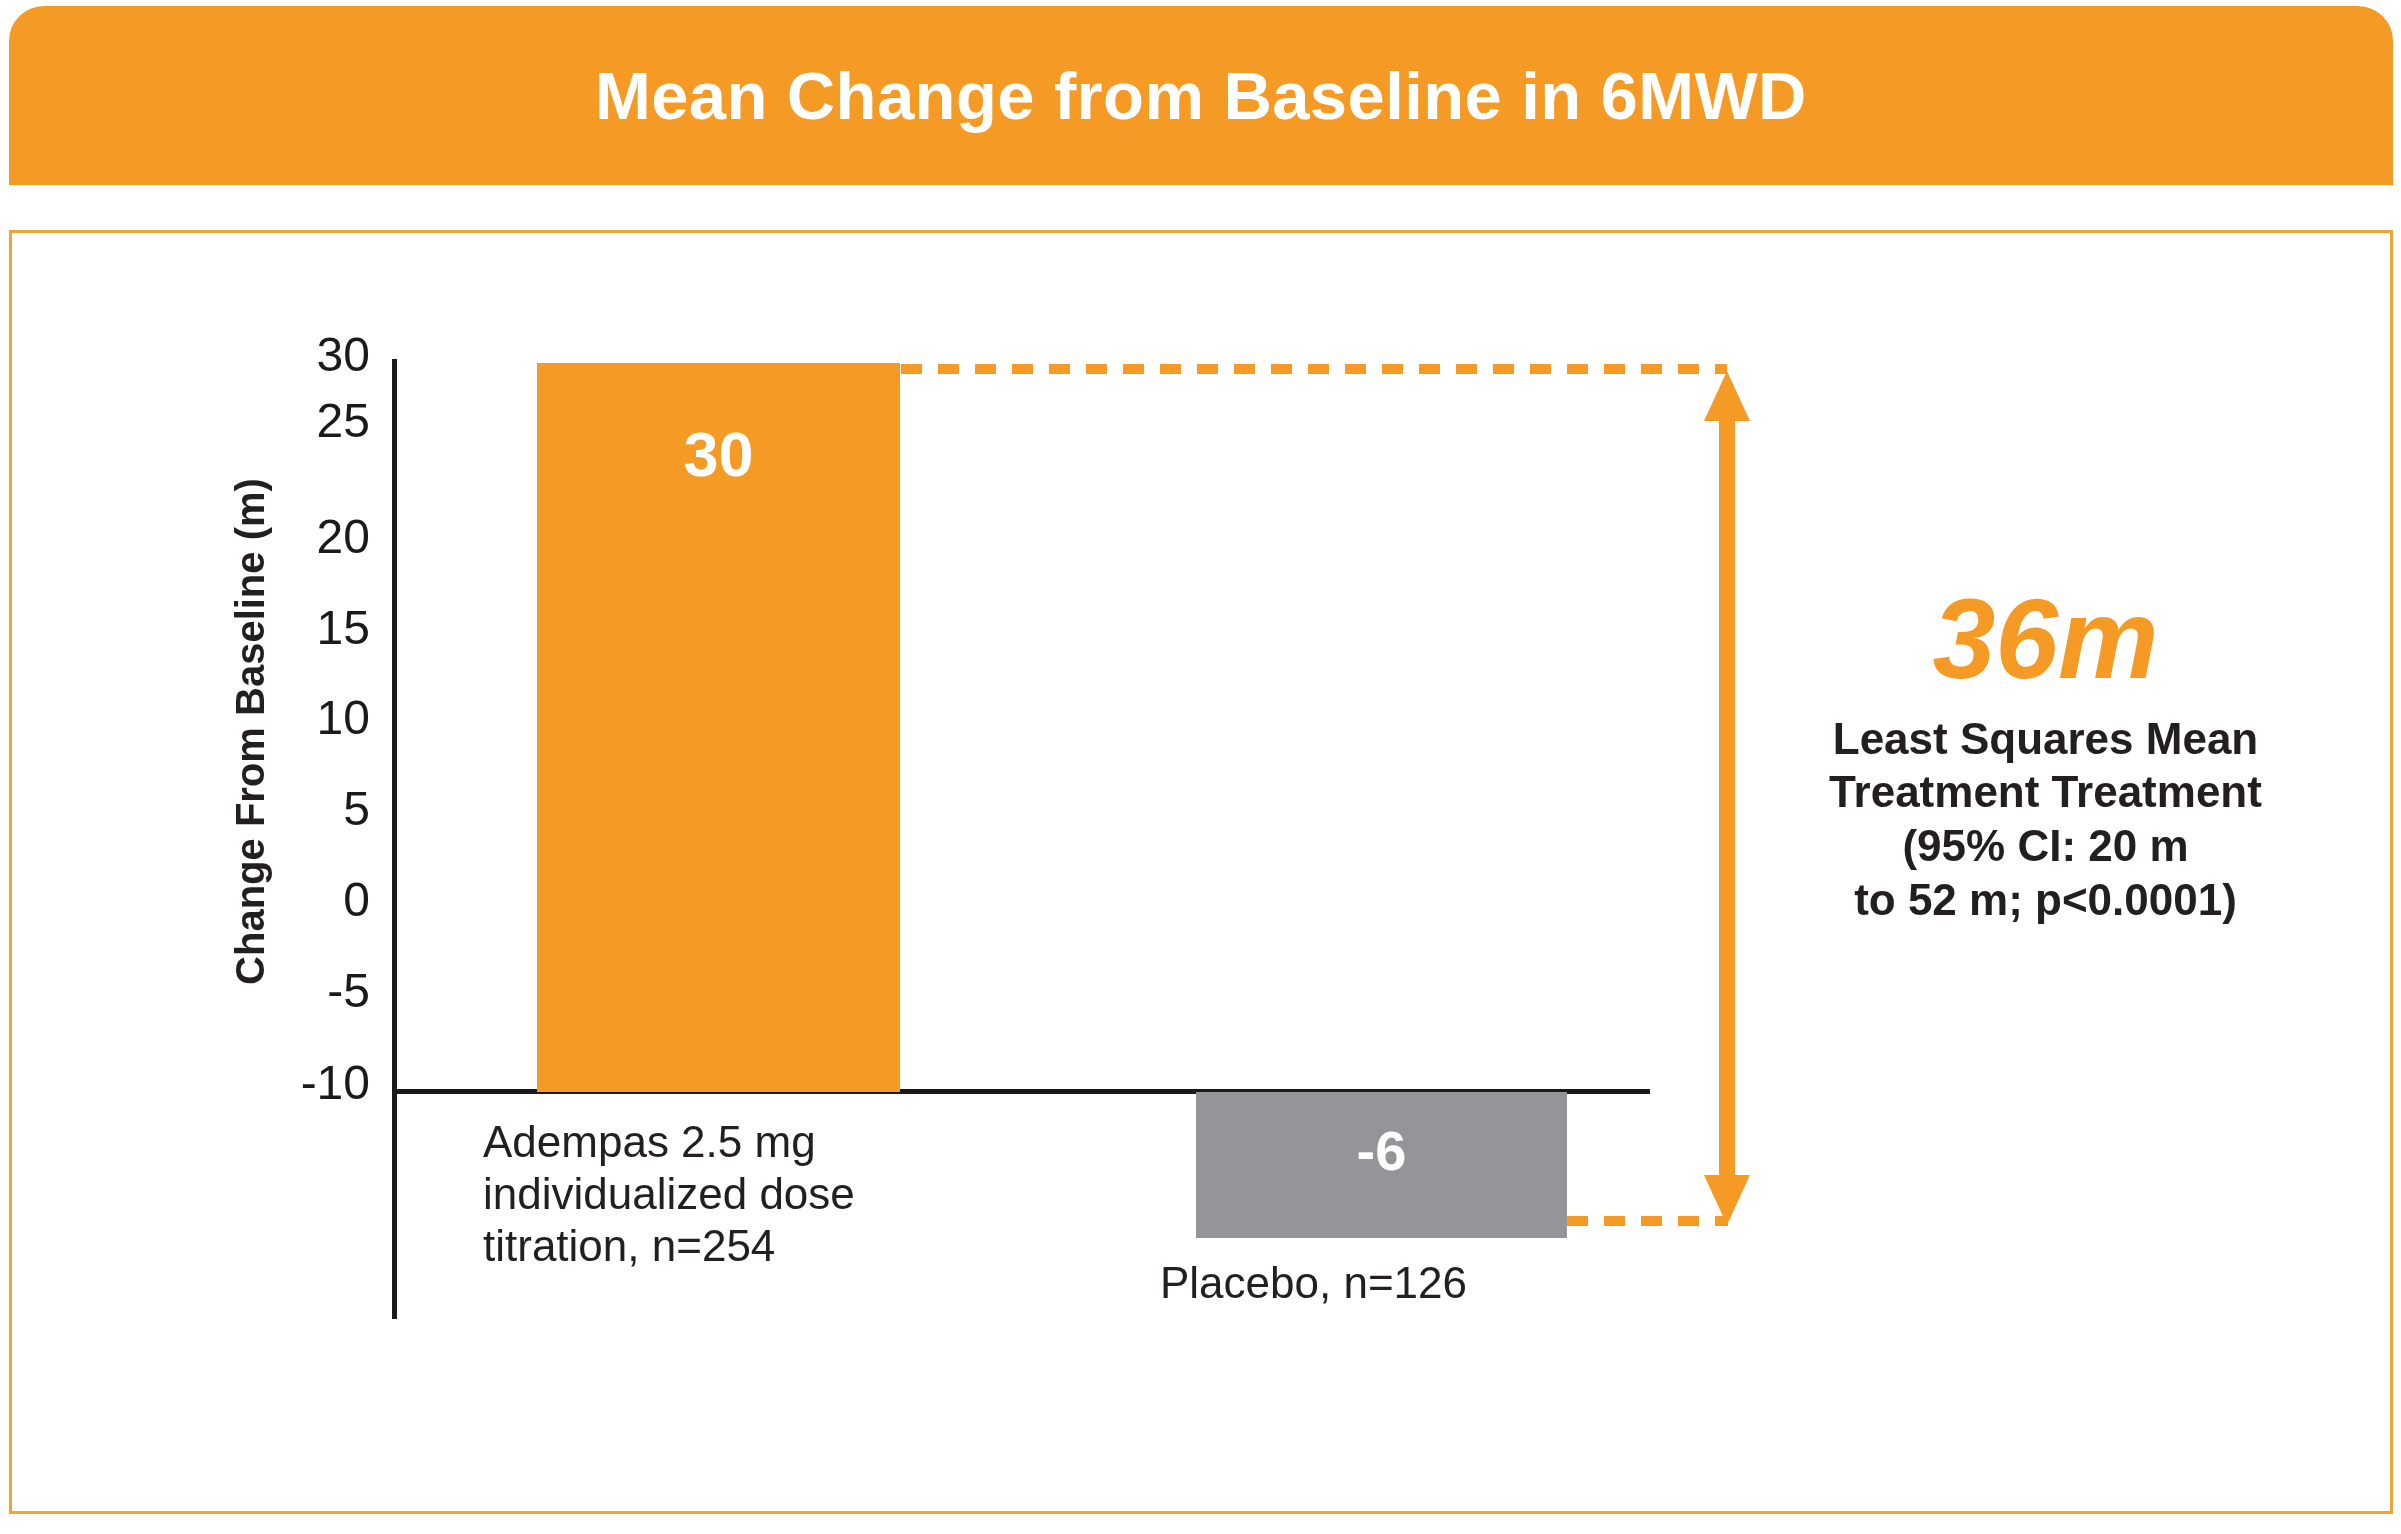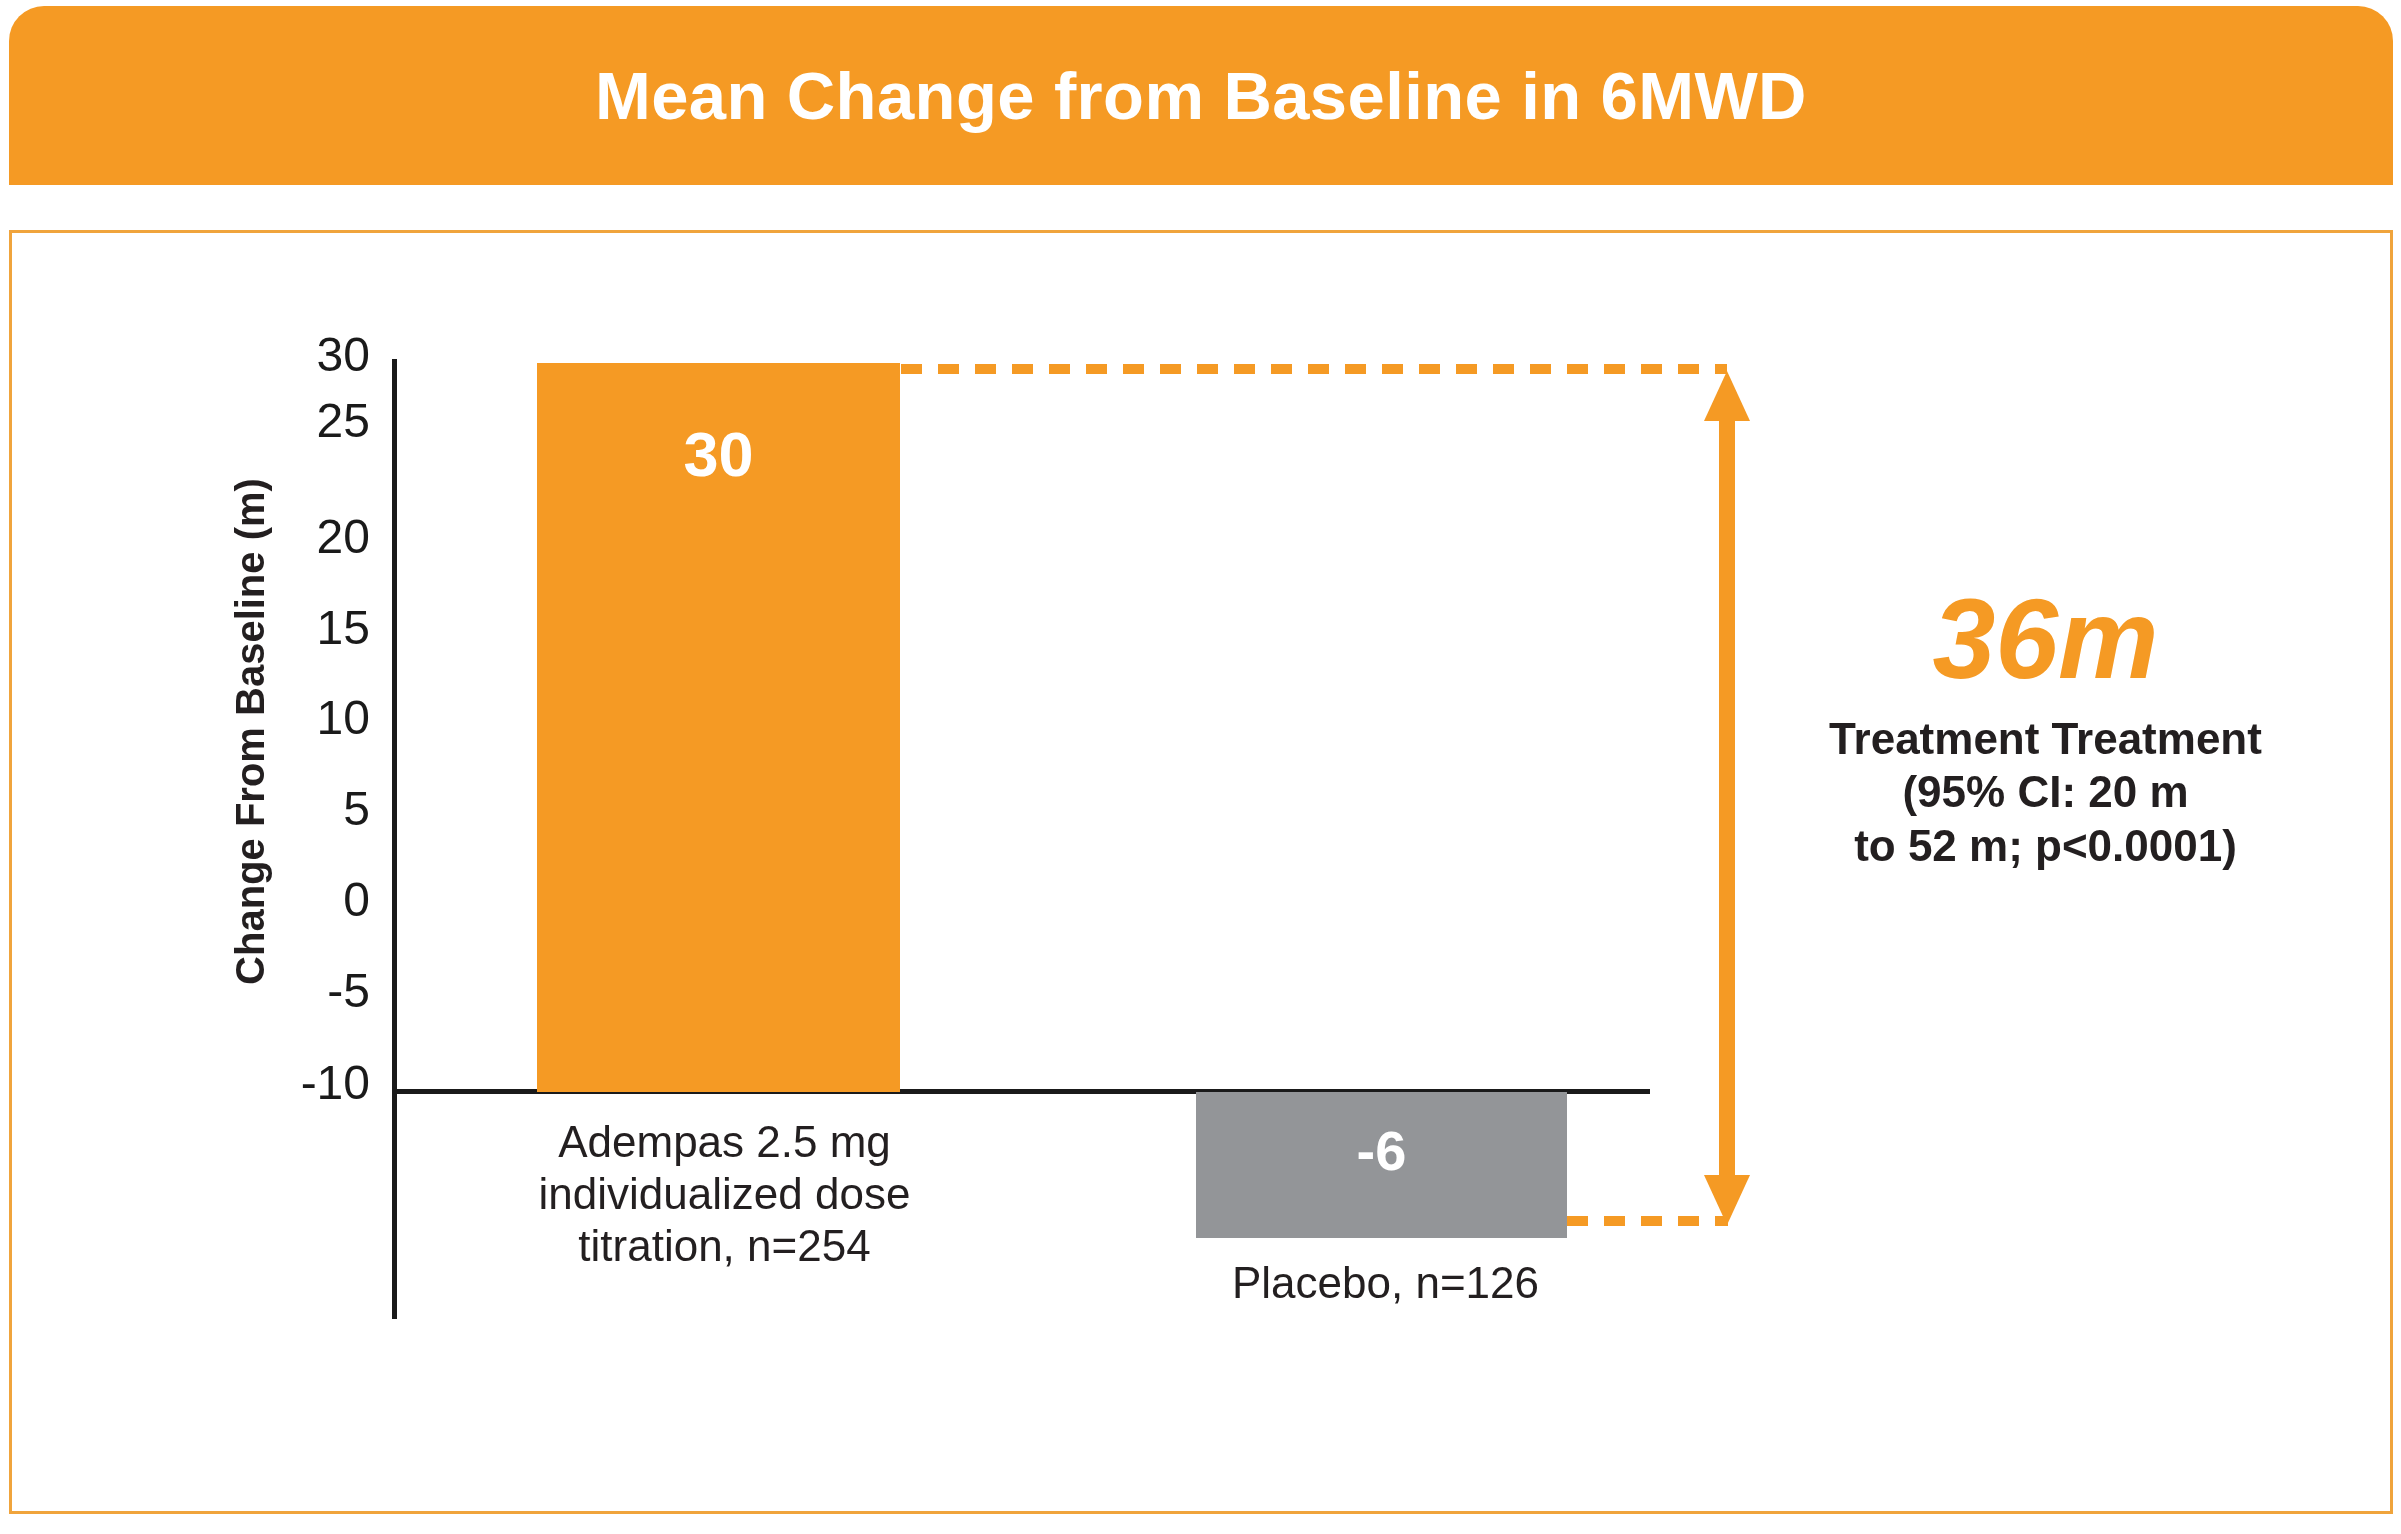--- a/index.html
+++ b/index.html
@@ -134,21 +134,20 @@
     font-size: 56px;
   }
 
   
   .cat-label {
     position: absolute;
     font-size: 44px;
     font-weight: normal;
     color: #231f20;
     line-height: 1.18;
-    text-align: center;
   }
   .cat-label-1 {
     left: 483px;
     top: 1116px;
     width: 483px;
   }
   .cat-label-2 {
     left: 1160px;
     top: 1257px;
     width: 451px;
@@ -274,20 +273,21 @@
 
   <div class="arrow-group">
     <div class="arrow-head-up"></div>
     <div class="arrow-shaft"></div>
     <div class="arrow-head-down"></div>
   </div>
 
   <div class="annot">
     <div class="annot-value">36m</div>
     <div class="annot-desc">
+      <div>Least Squares Mean</div>
       <div>Treatment Treatment</div>
       <div>(95% CI: 20 m</div>
       <div>to 52 m; p&lt;0.0001)</div>
     </div>
   </div>
 
 </div>
 
 
 </body></html>

